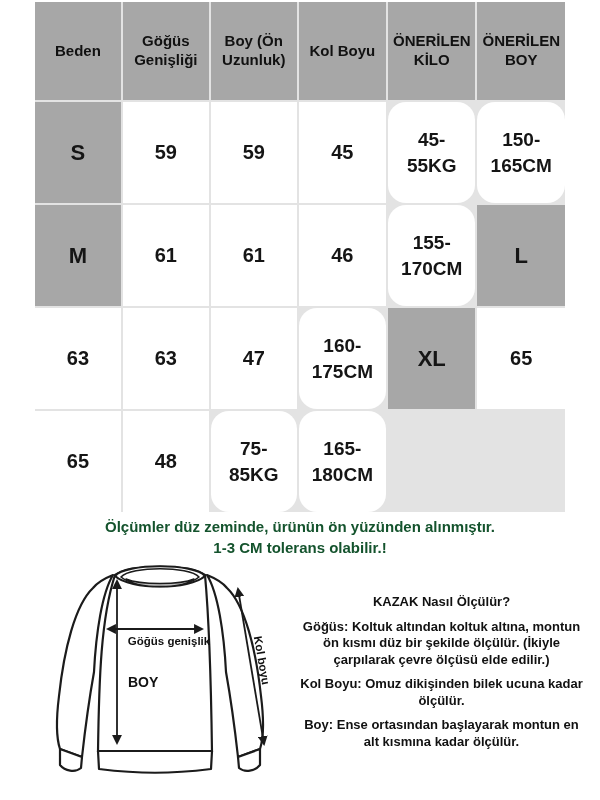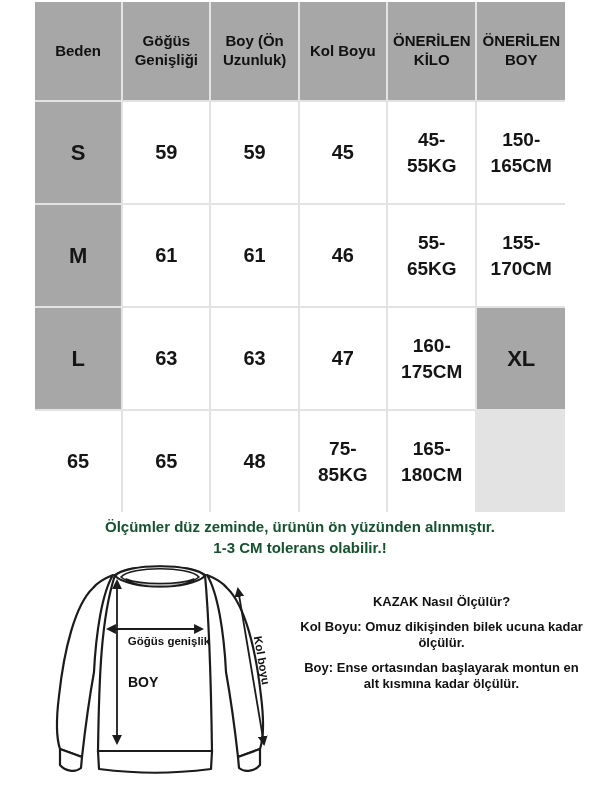--- a/index.html
+++ b/index.html
@@ -14,21 +14,21 @@
     grid-template-rows:98px repeat(4,101px);
     gap:2px;background:#e3e3e3;
   }
   .cell{
     display:flex;align-items:center;justify-content:center;
     text-align:center;background:#ffffff;line-height:1.25;
   }
   .th{background:#a7a7a7;font-size:15px;padding:0 5px;color:#111;}
   .size{background:#a7a7a7;font-size:22px;}
   .num{font-size:20px;}
-  .range{font-size:19px;padding:0 13px;line-height:1.35;}
+  .range{font-size:19px;padding:0 13px;line-height:1.35;border-radius:18px;}
   
   .note{
     position:absolute;left:0;top:516px;width:600px;text-align:center;
     color:#14532d;font-size:15px;line-height:21px;
   }
   
   .diagram{position:absolute;left:20px;top:558px;width:260px;height:240px;}
   .diagram svg{display:block;}
   .svg-label{font-family:"Liberation Sans",sans-serif;font-weight:bold;fill:#111;}
   
@@ -55,21 +55,20 @@
     <div class="cell num">59</div>
     <div class="cell num">59</div>
     <div class="cell num">45</div>
     <div class="cell range">45-55KG</div>
     <div class="cell range">150-165CM</div>
 
     <div class="cell size">M</div>
     <div class="cell num">61</div>
     <div class="cell num">61</div>
     <div class="cell num">46</div>
-    <div class="cell range">55-65KG</div>
     <div class="cell range">155-170CM</div>
 
     <div class="cell size">L</div>
     <div class="cell num">63</div>
     <div class="cell num">63</div>
     <div class="cell num">47</div>
     <div class="cell range">160-175CM</div>
 
     <div class="cell size">XL</div>
     <div class="cell num">65</div>
@@ -117,17 +116,18 @@
       </g>
 
       <text class="svg-label" x="149" y="87" font-size="11.5" text-anchor="middle">Göğüs genişlik</text>
       <text class="svg-label" x="108" y="129" font-size="14" text-anchor="start">BOY</text>
       <text class="svg-label" transform="translate(238,103) rotate(80)" font-size="11.5" text-anchor="middle">Kol boyu</text>
     </svg>
   </div>
 
   <div class="instructions">
     <p>KAZAK Nasıl Ölçülür?</p>
+    <p>Göğüs: Koltuk altından koltuk altına, montun ön kısmı düz bir şekilde ölçülür. (İkiyle çarpılarak çevre ölçüsü elde edilir.)</p>
     <p>Kol Boyu: Omuz dikişinden bilek ucuna kadar ölçülür.</p>
     <p>Boy: Ense ortasından başlayarak montun en alt kısmına kadar ölçülür.</p>
   </div>
 
 </div>
 
 </body></html>

